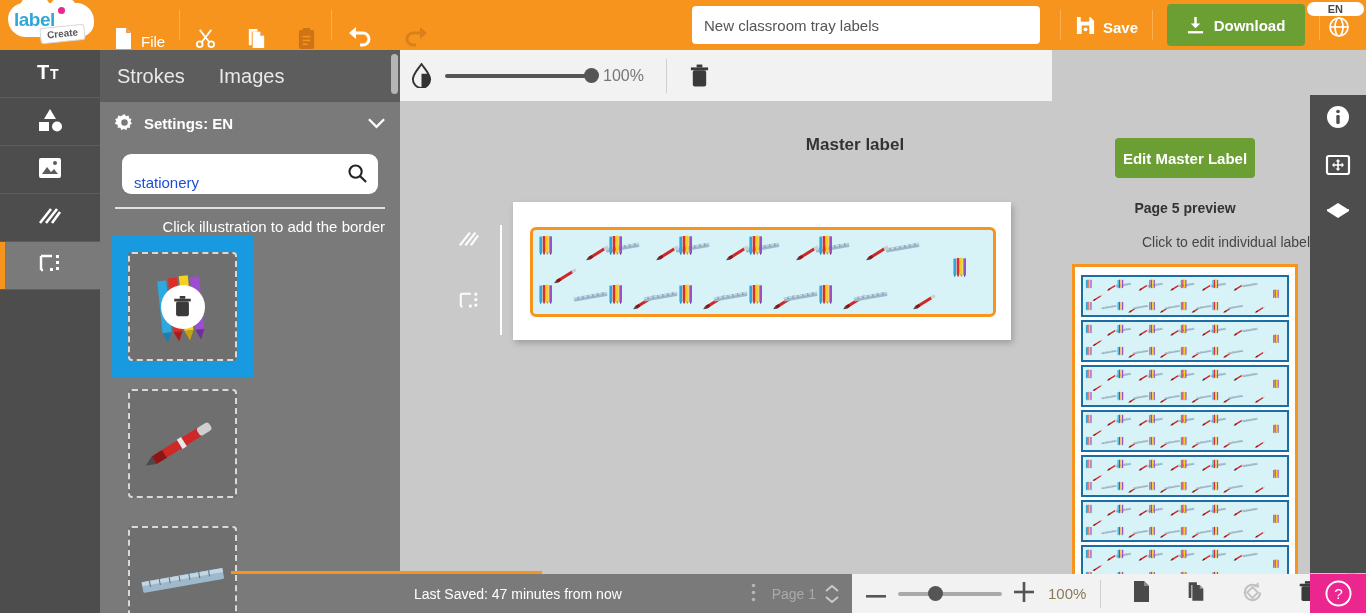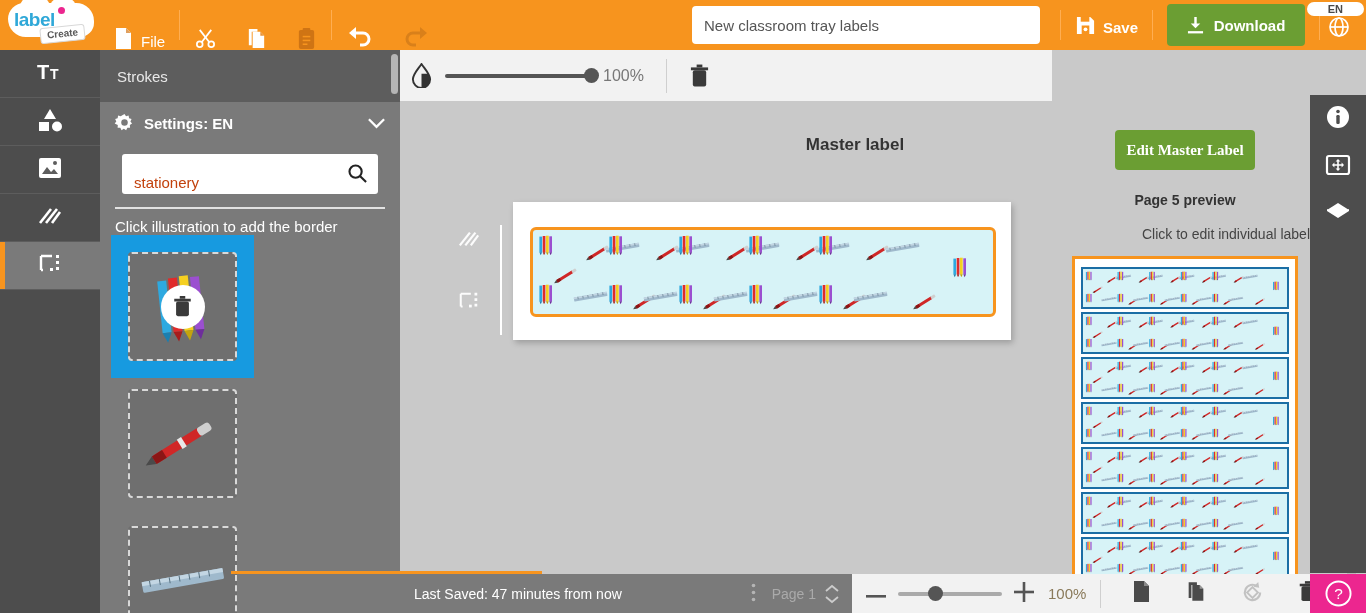--- a/index.html
+++ b/index.html
@@ -84,46 +84,46 @@
     background: #f7941e;
   }
 
   
   .panel {
     position: absolute; left: 100px; top: 50px; width: 300px; height: 563px;
     background: #7a7a7a;
   }
   .tabs { display: flex; height: 52px; background: #5d5d5d; position: relative; }
   .tab {
-    display: flex; align-items: center; padding: 0 17px; font-size: 15px;
+    display: flex; align-items: center; padding: 0 17px; font-size: 20px;
     color: #e8e8e8; cursor: pointer;
   }
   .tab.active {
     background: #7a7a7a; color: #fff; font-weight: bold;
     border-bottom: 3px solid #f7941e;
   }
   .tab-scroll {
     position: absolute; right: 2px; top: 4px; width: 7px; height: 40px;
     background: #b5b5b5; border-radius: 4px; cursor: pointer;
   }
   .settings-row {
     display: flex; align-items: center; height: 42px; padding: 0 14px;
     color: #fff; font-size: 15px; font-weight: bold; cursor: pointer;
   }
   .search-wrap { margin: 10px 22px 0 22px; position: relative; }
   .search-input {
-    width: 256px; height: 40px; border: none; border-radius: 3px;
-    background: #fff; font-size: 15px; color: #c2410c; padding: 16px 40px 0 12px;
+    width: 256px; height: 40px; border: none; border-radius: 9px;
+    background: #fff; font-size: 15px; color: #1d4ed8; padding: 16px 40px 0 12px;
     font-family: "Liberation Sans", sans-serif;
   }
   .search-icon-btn {
     position: absolute; right: 10px; top: 9px; cursor: pointer;
   }
   .panel-rule { margin: 13px 15px 0 15px; height: 2px; background: #e2e2e2; }
-  .panel-hint { padding: 9px 15px 0 15px; color: #fff; font-size: 15px; }
+  .panel-hint { padding: 9px 15px 0 15px; color: #fff; font-size: 15px; text-align: right; }
   .grid { display: flex; flex-wrap: wrap; gap: 0px; padding: 6px 12px 0 12px; }
   .tile {
     width: 131px; height: 131px; margin: 0 5px 6px 5px; position: relative;
     display: flex; align-items: center; justify-content: center; cursor: pointer;
   }
   .tile-inner {
     width: 109px; height: 109px; border: 2px dashed #d9d9d9; border-radius: 4px;
     background: #6f6f6f; display: flex; align-items: center; justify-content: center;
     position: relative;
   }
@@ -172,23 +172,23 @@
     flex-direction: column; gap: 36px;
   }
   .ghost-div {
     position: absolute; left: 100px; top: 175px; width: 2px; height: 110px;
     background: #fff;
   }
 
   
   .preview-col { position: absolute; left: 660px; top: 80px; width: 250px; }
   .edit-master-btn {
-    width: 140px; height: 40px; margin: 0 auto; background: #6b9e33;
+    width: 140px; height: 40px; margin: 8px auto; background: #6b9e33;
     color: #fff; font-size: 15px; font-weight: bold; border-radius: 4px;
-    display: flex; align-items: center; justify-content: center; cursor: pointer; font-family: Liberation Serif, serif;
+    display: flex; align-items: center; justify-content: center; cursor: pointer;
   }
   .preview-title {
     text-align: center; font-size: 14px; font-weight: bold; color: #333;
     margin-top: 22px;
   }
   .preview-sub { text-align: right; font-size: 14px; color: #444; margin-top: 18px; }
   .preview-box {
     margin: 14px auto 0 auto; width: 226px; height: 327px; background: #fff;
     border: 3px solid #f7941e; padding: 8px 6px 0 6px;
   }
@@ -434,20 +434,21 @@
               <rect x="13" y="16" width="3" height="3"></rect>
             </g>
           </svg>
       </span>
     </div>
   </div>
 
   <div class="panel">
     <div class="tabs">
       <div class="tab">Strokes</div>
+      <div class="tab">Images</div>
       <div class="tab-scroll"></div>
     </div>
 
     <div class="settings-row">
       <span class="ico" style="margin-right:9px">
         <svg width="21" height="21" viewBox="0 0 22 22">
             <path d="M11 1l1.6 2.3 2.7-.6.5 2.7 2.6 1-1.2 2.5 1.7 2.2-2.3 1.5.2 2.8-2.8.1-1.3 2.5-2.4-1.4-2.4 1.4-1.3-2.5-2.8-.1.2-2.8L.7 11.1 2.4 8.9 1.2 6.4l2.6-1 .5-2.7 2.7.6z" fill="#fff"></path>
             <circle cx="11" cy="10" r="3.4" fill="#7a7a7a"></circle>
           </svg>
       </span>

